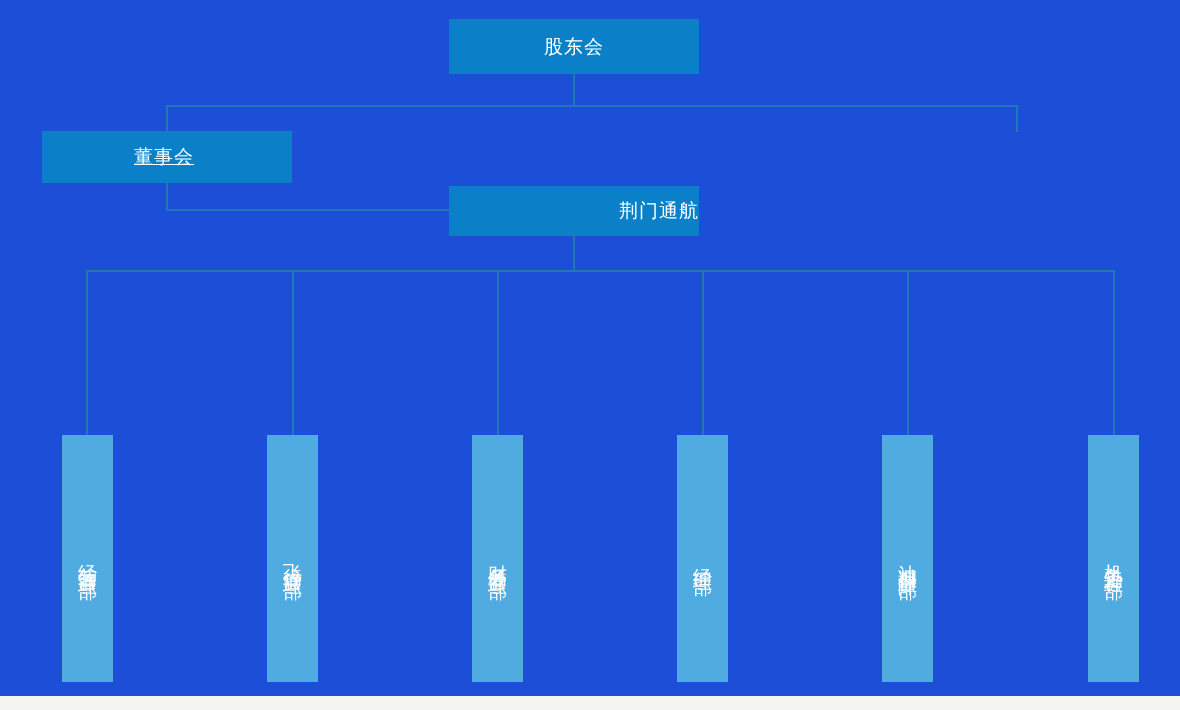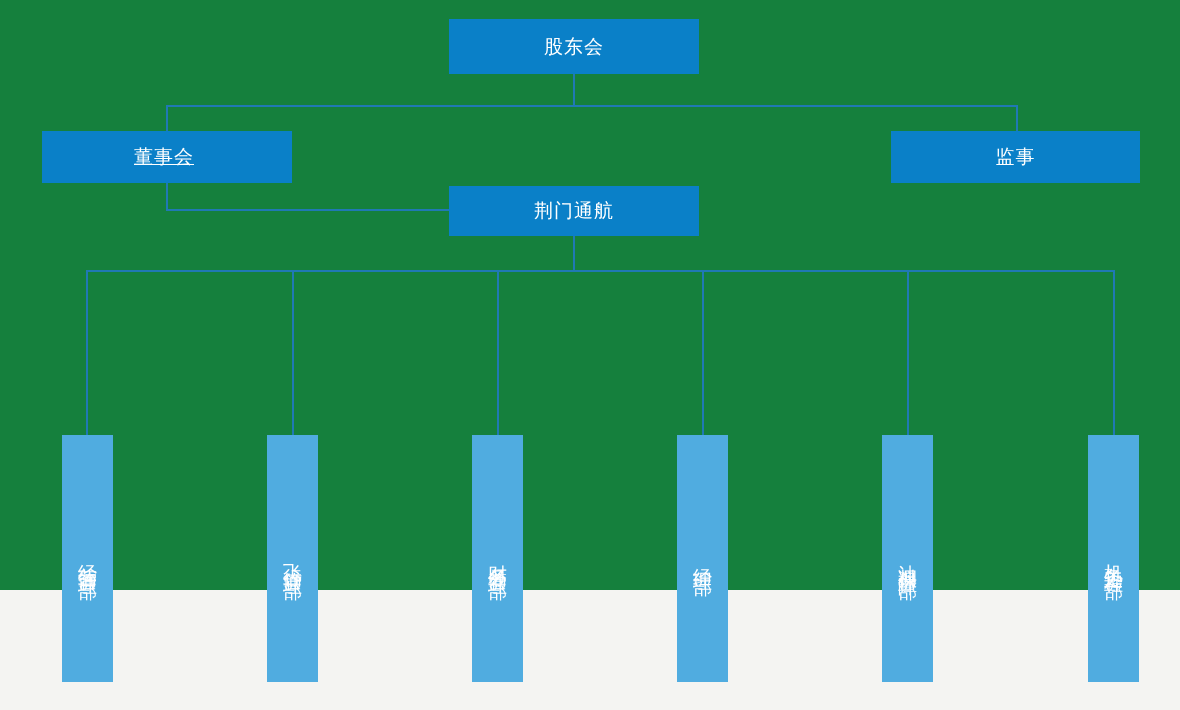--- a/index.html
+++ b/index.html
@@ -9,22 +9,22 @@
   body {
     width: 1180px;
     height: 710px;
     background: #f4f4f2;
     font-family: "Liberation Sans", "DejaVu Sans", sans-serif;
     overflow: hidden;
   }
   #chart-canvas {
     position: relative;
     width: 1180px;
-    height: 590px;
-    background: #15803d;
+    height: 696px;
+    background: #1d4ed8;
   }
 
   
   .line {
     position: absolute;
     background: #2079b4;
   }
   .line-h { height: 2px; }
   .line-v { width: 2px; }
 
@@ -82,28 +82,25 @@
   <div class="line line-h" style="left:166px; top:105px; width:852px;"></div>
 
   <div class="line line-v" style="left:166px; top:105px; height:27px;"></div>
 
   <div class="line line-v" style="left:1016px; top:105px; height:27px;"></div>
 
   <div class="node node-primary node-offset-label" style="left:42px; top:131px; width:250px; height:52px;">
     <span class="node-label">董事会</span>
   </div>
 
-  <div class="node node-primary" style="left:891px; top:131px; width:249px; height:52px;">
-    <span class="node-label">监事</span>
-  </div>
 
   <div class="line line-v" style="left:166px; top:183px; height:28px;"></div>
   <div class="line line-h" style="left:166px; top:209px; width:284px;"></div>
 
-  <div class="node node-primary" style="left:449px; top:186px; width:250px; height:50px;">
+  <div class="node node-primary" style="left:449px; top:186px; width:250px; height:50px;justify-content:flex-end;">
     <span class="node-label">荆门通航</span>
   </div>
 
   <div class="line line-v" style="left:573px; top:236px; height:35px;"></div>
   <div class="line line-h" style="left:86px; top:270px; width:1029px;"></div>
 
   <div class="line line-v" style="left:86px; top:270px; height:166px;"></div>
   <div class="line line-v" style="left:292px; top:270px; height:166px;"></div>
   <div class="line line-v" style="left:497px; top:270px; height:166px;"></div>
   <div class="line line-v" style="left:702px; top:270px; height:166px;"></div>

